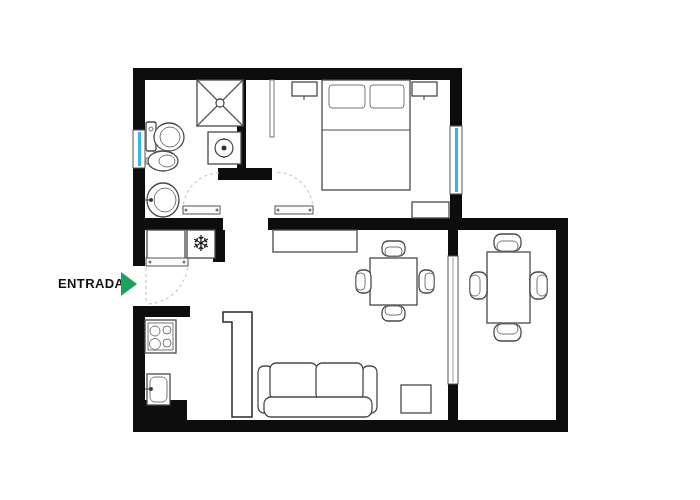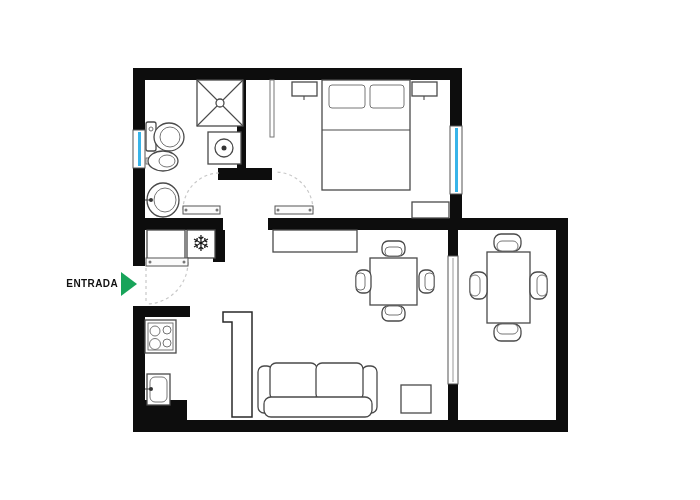--- a/index.html
+++ b/index.html
@@ -18,21 +18,21 @@
   .ln{fill:none;stroke:var(--stroke);stroke-width:1.1;}
   .dot{fill:#333;stroke:none;}
   .leaf{fill:#fbfbfb;stroke:#555;stroke-width:1;}
   .hinge{fill:#777;stroke:none;}
   .arc{fill:none;stroke:var(--arc);stroke-width:1.2;stroke-dasharray:3 3;}
   .winframe{fill:#ffffff;stroke:#555;stroke-width:1;}
   .winpane{fill:var(--window);stroke:none;}
   .thinwall{fill:#ffffff;stroke:#777;stroke-width:1;}
   .entrada-label{
     position:absolute;left:58px;top:278px;width:60px;text-align:right;
-    font-size:10px;font-weight:bold;letter-spacing:.4px;color:#111;line-height:12px;
+    font-size:13px;font-weight:bold;letter-spacing:.4px;color:#111;line-height:12px;
   }
   .entrance-arrow{
     position:absolute;left:121px;top:272px;width:0;height:0;
     border-left:16px solid var(--arrow);
     border-top:12px solid transparent;border-bottom:12px solid transparent;
   }
   .snowflake{
     position:absolute;left:187px;top:229px;width:28px;height:29px;
     display:flex;align-items:center;justify-content:center;
     font-size:22px;color:#151515;

